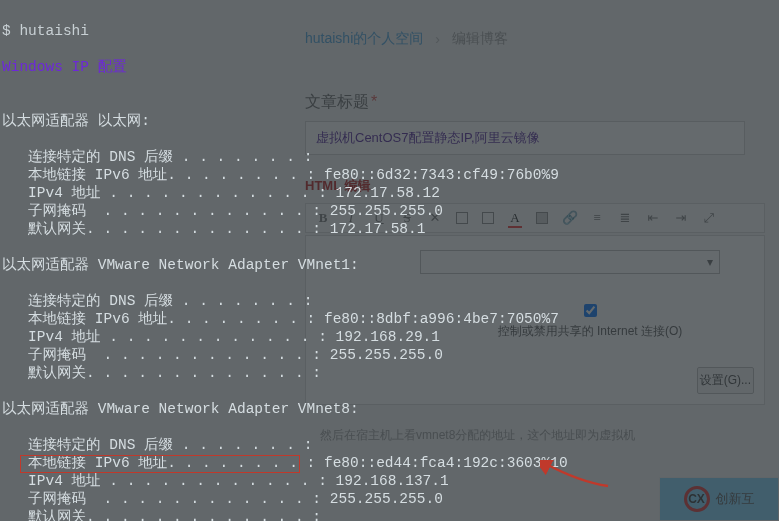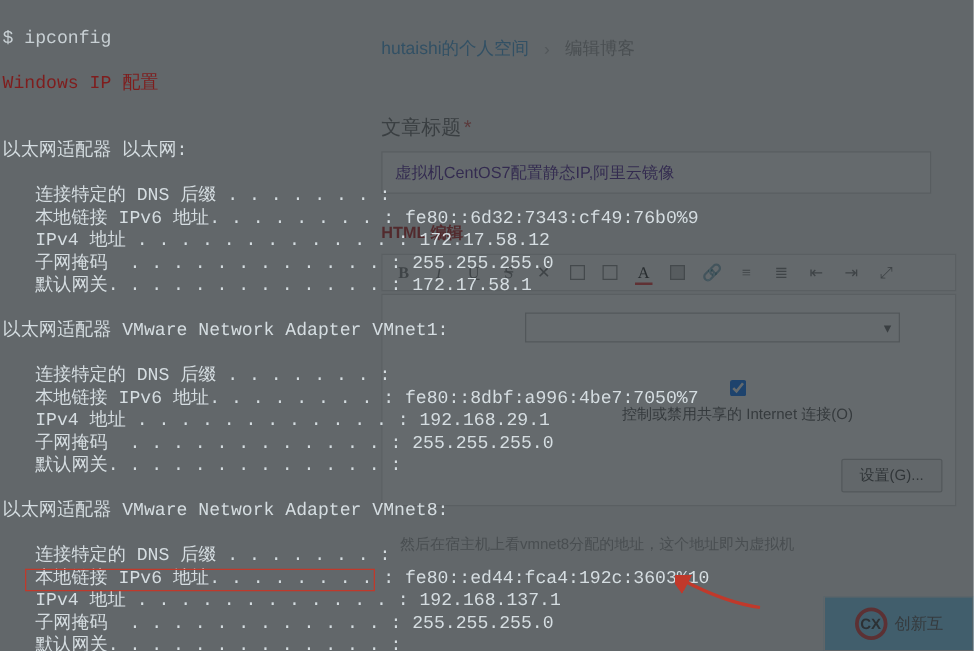--- a/index.html
+++ b/index.html
@@ -52,21 +52,21 @@
   .dialog-frag .lbl { margin-bottom: 6px; }
   .dialog-frag .combo {
     width: 300px; height: 24px; border: 1px solid #bbb;
     background: #fff; display:flex; align-items:center; padding:0 6px;
     justify-content: flex-end; color:#666;
   }
   .dialog-frag .chk { margin-top: 30px; display:flex; align-items:center; gap:6px;flex-direction:column; }
   .dialog-frag .chk input { width:13px; height:13px; }
   .settings-btn {
     position:absolute; right:10px; bottom:10px;
-    border:1px solid #bbb; background:#f5f5f5; padding:4px 14px;
+    border:1px solid #bbb; background:#f5f5f5; padding:4px 2px;
     font-size:12px; color:#444; border-radius:2px;
   }
   .editor-body-text {
     position:absolute; left:14px; bottom:-40px; width:440px;
     font-size:12px; color:#999;
   }
 
   .logo-corner {
     position:absolute; right:0; bottom:0; width:120px; height:44px;
     background:#7dd3fc; border:1px solid #eee; display:flex; align-items:center;
@@ -84,21 +84,21 @@
     background: rgba(42,49,52,0.72);
     color:#d5dde1;
     font-family: Consolas, "Courier New", monospace;
     font-size: 14.5px;
     line-height: 18px;
     white-space: pre;
     padding: 4px 0 0 2px;
     pointer-events: none;
   }
   .terminal .prompt { color:#c8d0d4; }
-  .terminal .hdr    { color:#7f1d1d; }
+  .terminal .hdr    { color:#6d28d9; }
 
   .highlight-box {
     position:absolute; left:20px; top:455px; width:280px; height:18px;
     border:1px solid #c0392b; pointer-events:none;
   }
   .arrow {
     position:absolute; left:540px; top:460px; width:70px; height:30px;
     pointer-events:none;
   }
 </style>
@@ -151,21 +151,21 @@
     <div class="editor-body-text">然后在宿主机上看vmnet8分配的地址，这个地址即为虚拟机</div>
   </div>
 </div>
 
 <div class="logo-corner">
   <span class="ring">CX</span>
   <span>创新互</span>
 </div>
 
 <div class="terminal">
-<span class="prompt">$ ipconfig</span>
+<span class="prompt">$ hutaishi</span>
 
 <span class="hdr">Windows IP 配置</span>
 
 
 <span>以太网适配器 以太网:</span>
 
 <span>   连接特定的 DNS 后缀 . . . . . . . :</span>
 <span>   本地链接 IPv6 地址. . . . . . . . :</span> <span>fe80::6d32:7343:cf49:76b0%9</span>
 <span>   IPv4 地址 . . . . . . . . . . . . :</span> <span>172.17.58.12</span>
 <span>   子网掩码  . . . . . . . . . . . . :</span> <span>255.255.255.0</span>

